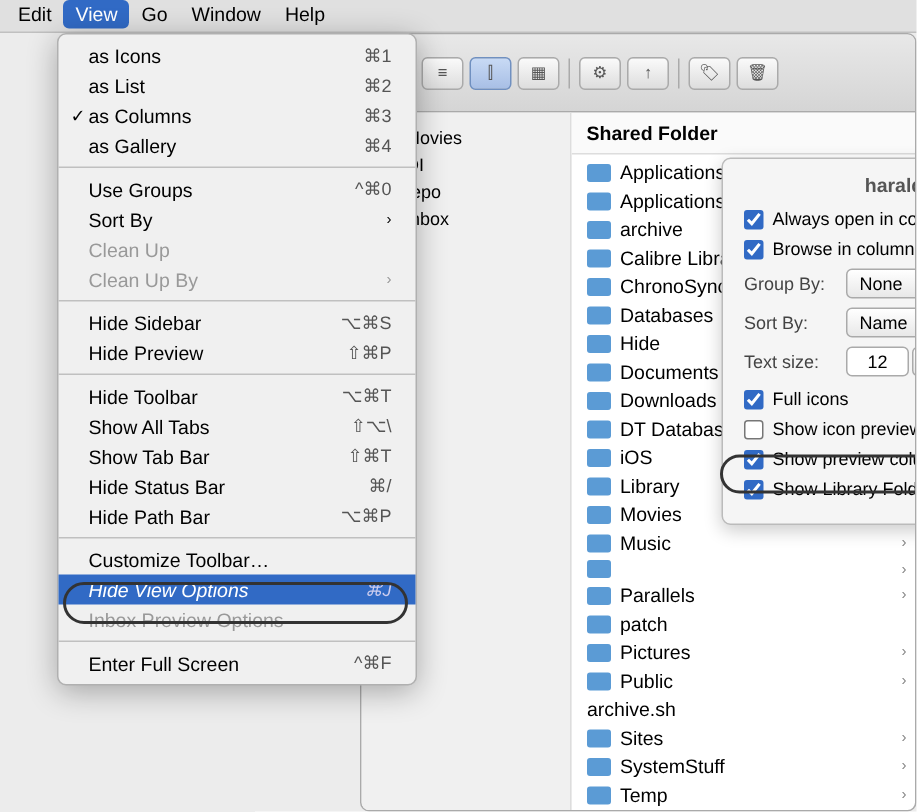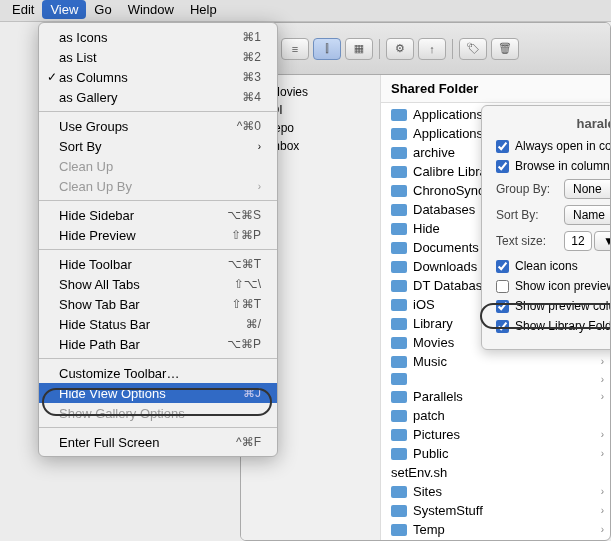--- a/index.html
+++ b/index.html
@@ -55,20 +55,21 @@
       justify-content: space-between;
       padding: 2px 16px 2px 20px;
       cursor: default;
       font-size: 13px;
       color: #000;
       min-height: 20px;
     }
     .menu-item:hover, .menu-item.highlighted {
       background: #316ac5;
       color: #fff;
+      font-style: italic;
     }
     .menu-item.disabled {
       color: #999;
     }
     .menu-item .shortcut {
       color: #555;
       font-size: 12px;
       display: flex;
       align-items: center;
       gap: 1px;
@@ -281,21 +282,21 @@
       border: 1px solid #aaa;
       border-radius: 4px;
       background: linear-gradient(to bottom, #fff, #e8e8e8);
       padding: 0 4px;
       appearance: auto;
     }
     .info-field-row.text-size {
       margin-bottom: 8px;
     }
     .text-size-input {
-      width: 28px;
+      width: 42px;
       height: 20px;
       font-size: 12px;
       border: 1px solid #aaa;
       border-radius: 4px;
       text-align: center;
       margin-left: 8px;
     }
     .oval-panel-highlight {
       position: absolute;
       bottom: 20px;
@@ -437,21 +438,21 @@
           <span class="folder-icon"></span>
           <span>Pictures</span>
           <span class="arrow-right">›</span>
         </div>
         <div class="col-item">
           <span class="folder-icon"></span>
           <span>Public</span>
           <span class="arrow-right">›</span>
         </div>
         <div class="col-item">
-          <span>setEnv.sh</span>
+          <span>archive.sh</span>
         </div>
         <div class="col-item">
           <span class="folder-icon"></span>
           <span>Sites</span>
           <span class="arrow-right">›</span>
         </div>
         <div class="col-item">
           <span class="folder-icon"></span>
           <span>SystemStuff</span>
           <span class="arrow-right">›</span>
@@ -491,21 +492,21 @@
         </div>
         <div class="info-field-row text-size">
           <label>Text size:</label>
           <input type="text" class="text-size-input" value="12" style="">
           <select class="info-select" style="width:28px; margin-left:2px;">
             <option>▼</option>
           </select>
         </div>
         <div class="info-row">
           <input type="checkbox" checked="" id="cb3" style="">
-          <label for="cb3">Clean icons</label>
+          <label for="cb3">Full icons</label>
         </div>
         <div class="info-row">
           <input type="checkbox" id="cb4" style="">
           <label for="cb4">Show icon preview</label>
         </div>
         <div class="info-row">
           <input type="checkbox" checked="" id="cb5" style="">
           <label for="cb5">Show preview column</label>
         </div>
         <div class="info-row">
@@ -624,21 +625,21 @@
   </div>
 
   <div class="menu-item has-check highlighted">
     <span class="check-area"></span>
     <span class="label-text">Hide View Options</span>
     <span class="shortcut">⌘J</span>
   </div>
 
   <div class="menu-item has-check disabled">
     <span class="check-area"></span>
-    <span class="label-text">Show Gallery Options</span>
+    <span class="label-text">Inbox Preview Options</span>
   </div>
 
   <div class="menu-separator"></div>
 
   <div class="menu-item has-check">
     <span class="check-area"></span>
     <span class="label-text">Enter Full Screen</span>
     <span class="shortcut">^⌘F</span>
   </div>
 </div>

